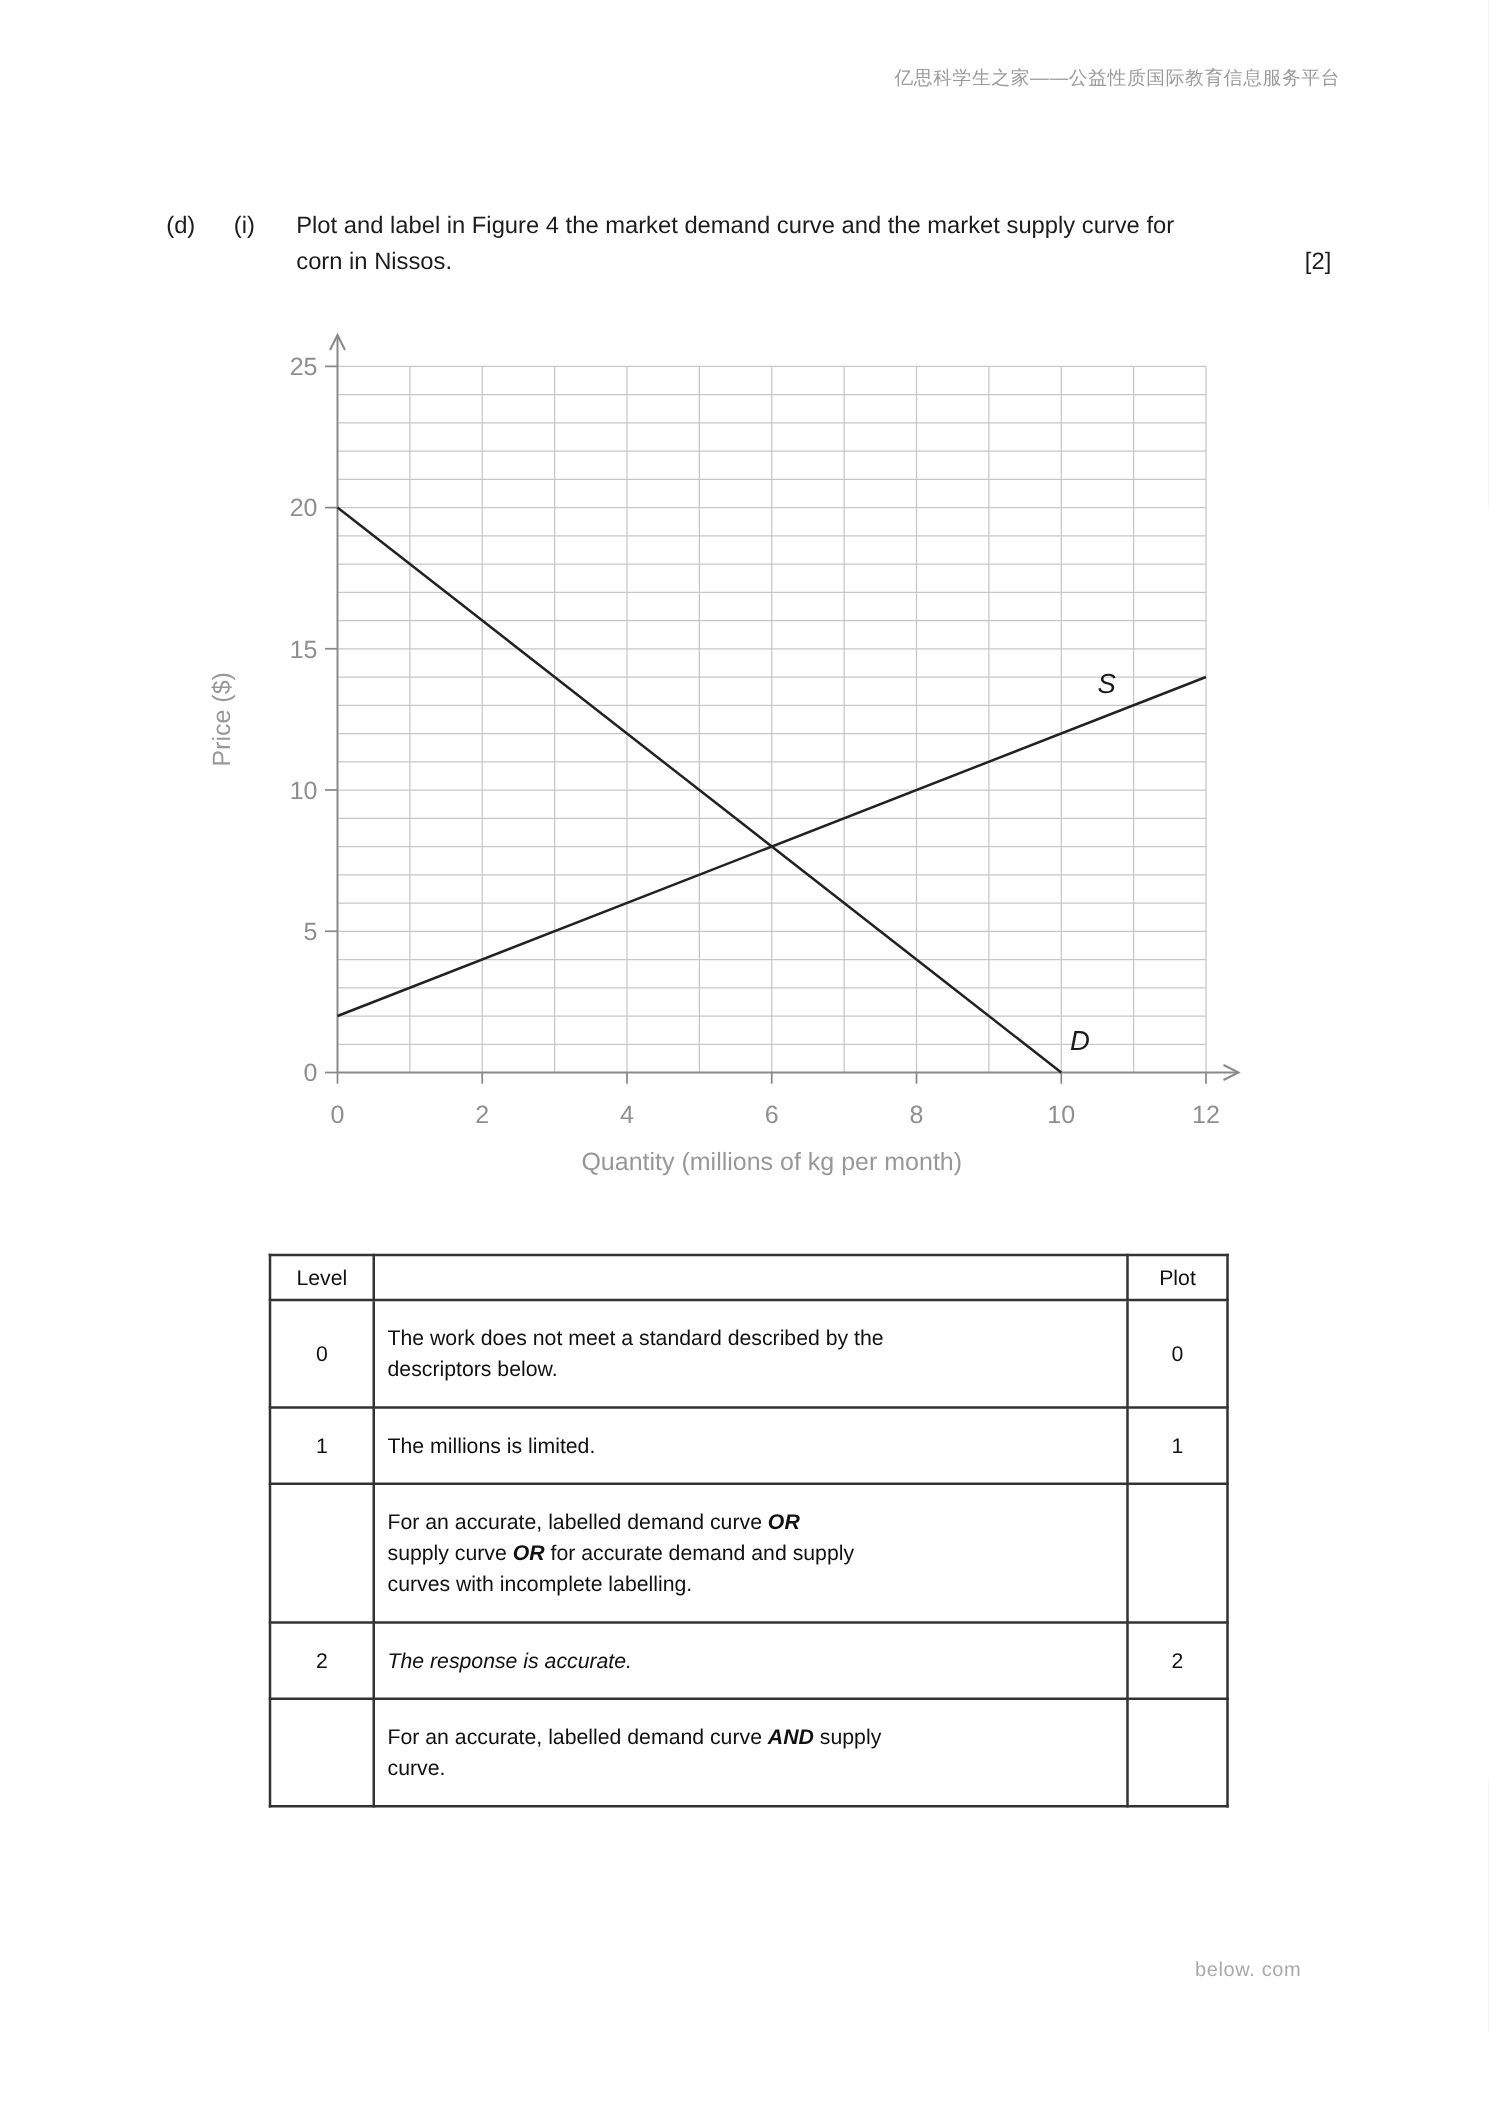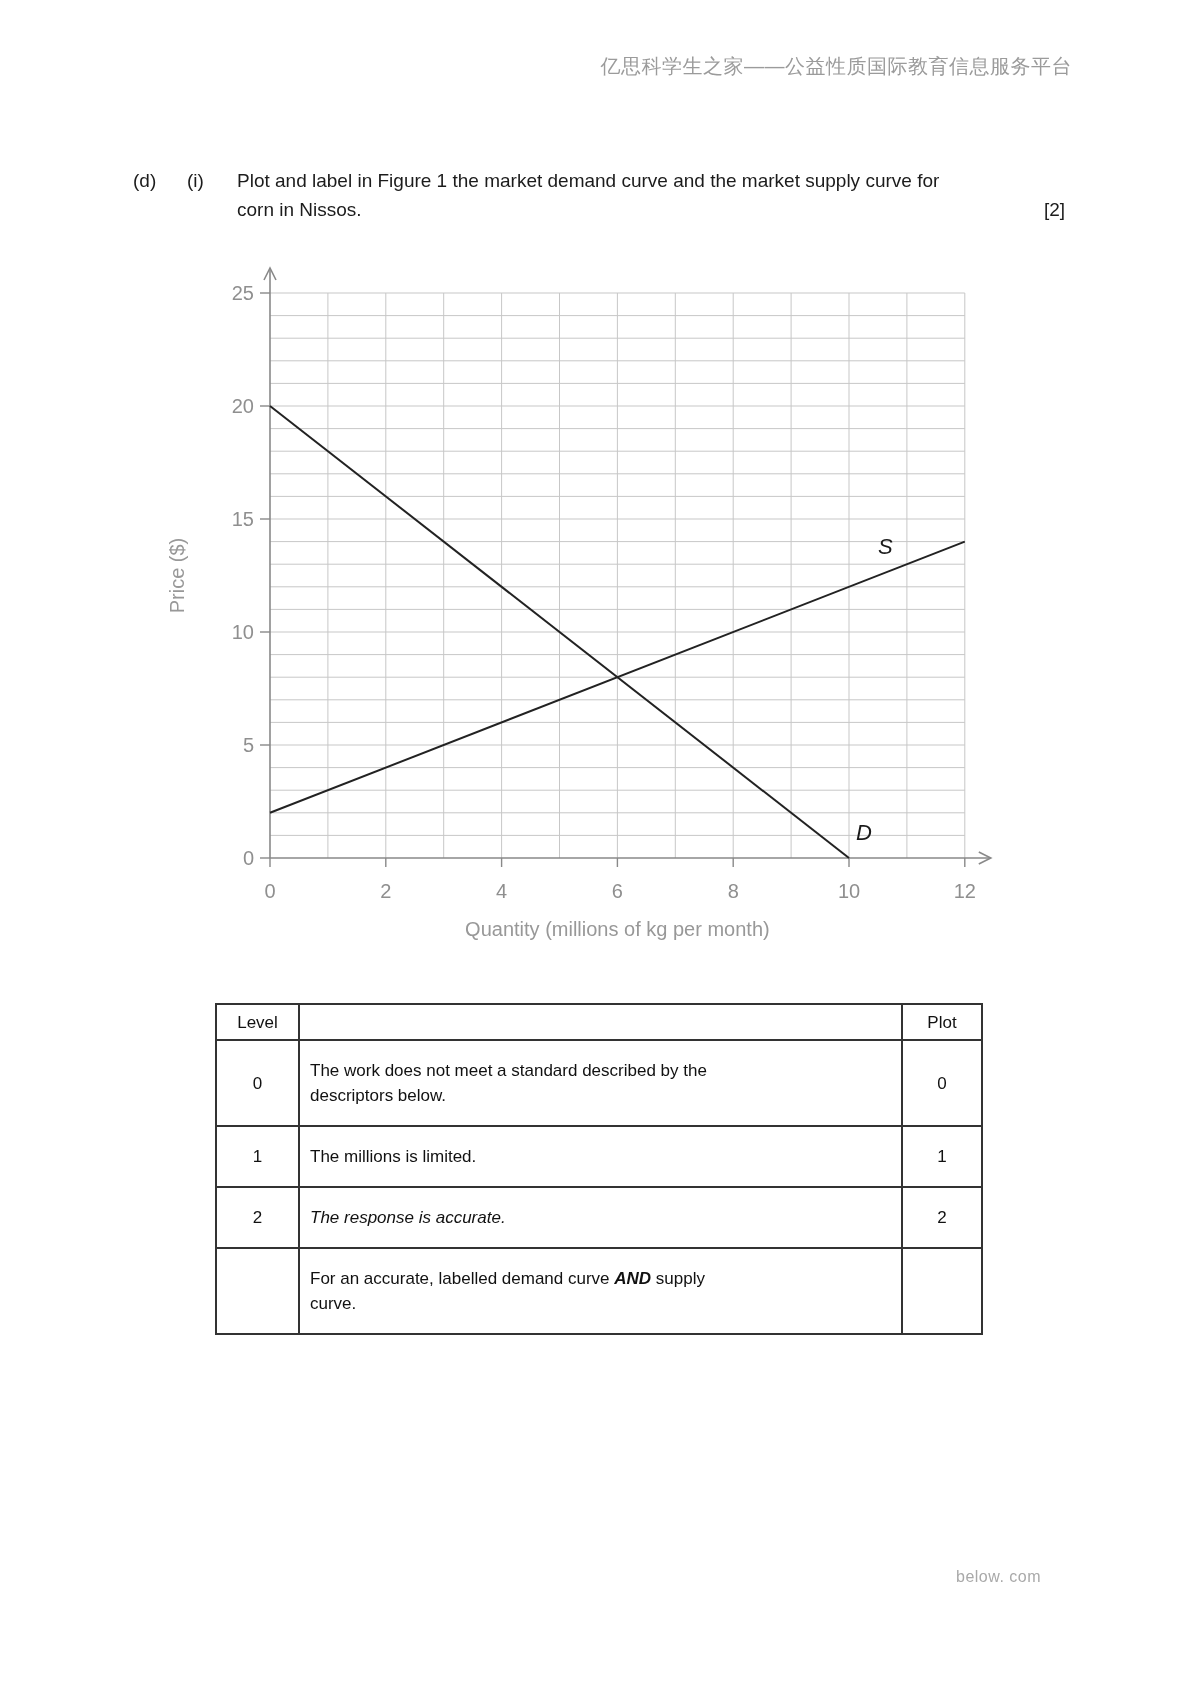--- a/index.html
+++ b/index.html
@@ -7,21 +7,21 @@
     position:relative;
     width:1191px;height:1685px;
     background:#ffffff;
     font-family:"Liberation Sans", sans-serif;
     color:#1c1c1c;
     overflow:hidden;
     margin:0 auto;
   }
   #watermark{
     position:absolute;top:53px;right:119px;
-    font-size:20px;letter-spacing:.5px;
+    font-size:15px;letter-spacing:.5px;
     color:#9b9b9b;
   }
   
   #question{position:absolute;top:166px;left:0;width:1191px;font-size:19px;line-height:29px;}
   #q-part{position:absolute;left:133px;top:0;}
   #q-sub{position:absolute;left:187px;top:0;}
   #q-text{position:absolute;left:237px;top:0;width:770px;white-space:pre-line;}
   #q-marks{position:absolute;top:29px;right:126px;}
   
   #figure{position:absolute;left:100px;top:240px;width:950px;height:720px;}
@@ -49,21 +49,21 @@
 </head>
 <body>
 
 <div id="page">
 
   <div id="watermark">亿思科学生之家——公益性质国际教育信息服务平台</div>
 
   <div id="question">
     <span id="q-part">(d)</span>
     <span id="q-sub">(i)</span>
-    <div id="q-text">Plot and label in Figure 1 the market demand curve and the market supply curve for
+    <div id="q-text">Plot and label in Figure 4 the market demand curve and the market supply curve for
 corn in Nissos.</div>
     <div id="q-marks">[2]</div>
   </div>
 
   <svg id="figure" viewBox="0 0 950 720" xmlns="http://www.w3.org/2000/svg">
       <line x1="227.9" y1="53" x2="227.9" y2="618" stroke="#c7c7c7" stroke-width="1"></line>
       <line x1="285.8" y1="53" x2="285.8" y2="618" stroke="#c7c7c7" stroke-width="1"></line>
       <line x1="343.7" y1="53" x2="343.7" y2="618" stroke="#c7c7c7" stroke-width="1"></line>
       <line x1="401.6" y1="53" x2="401.6" y2="618" stroke="#c7c7c7" stroke-width="1"></line>
       <line x1="459.5" y1="53" x2="459.5" y2="618" stroke="#c7c7c7" stroke-width="1"></line>
@@ -155,20 +155,27 @@
           <td class="lvl">0</td>
           <td class="desc"><span>The work does not meet a standard described by the
 descriptors below.</span></td>
           <td class="mks">0</td>
         </tr>
         <tr style="height: 27px;">
           <td class="lvl">1</td>
           <td class="desc"><span>The millions is limited.</span></td>
           <td class="mks">1</td>
         </tr>
+        <tr style="height: 79px;">
+          <td class="lvl"></td>
+          <td class="desc"><span>For an accurate, labelled demand curve </span><span class="seg-bi">OR</span><span>
+supply curve </span><span class="seg-bi">OR</span><span> for accurate demand and supply
+curves with incomplete labelling.</span></td>
+          <td class="mks"></td>
+        </tr>
         <tr style="height: 27px;">
           <td class="lvl">2</td>
           <td class="desc"><span class="seg-i">The response is accurate.</span></td>
           <td class="mks">2</td>
         </tr>
         <tr style="height: 54px;">
           <td class="lvl"></td>
           <td class="desc"><span>For an accurate, labelled demand curve </span><span class="seg-bi">AND</span><span> supply
 curve.</span></td>
           <td class="mks"></td>

